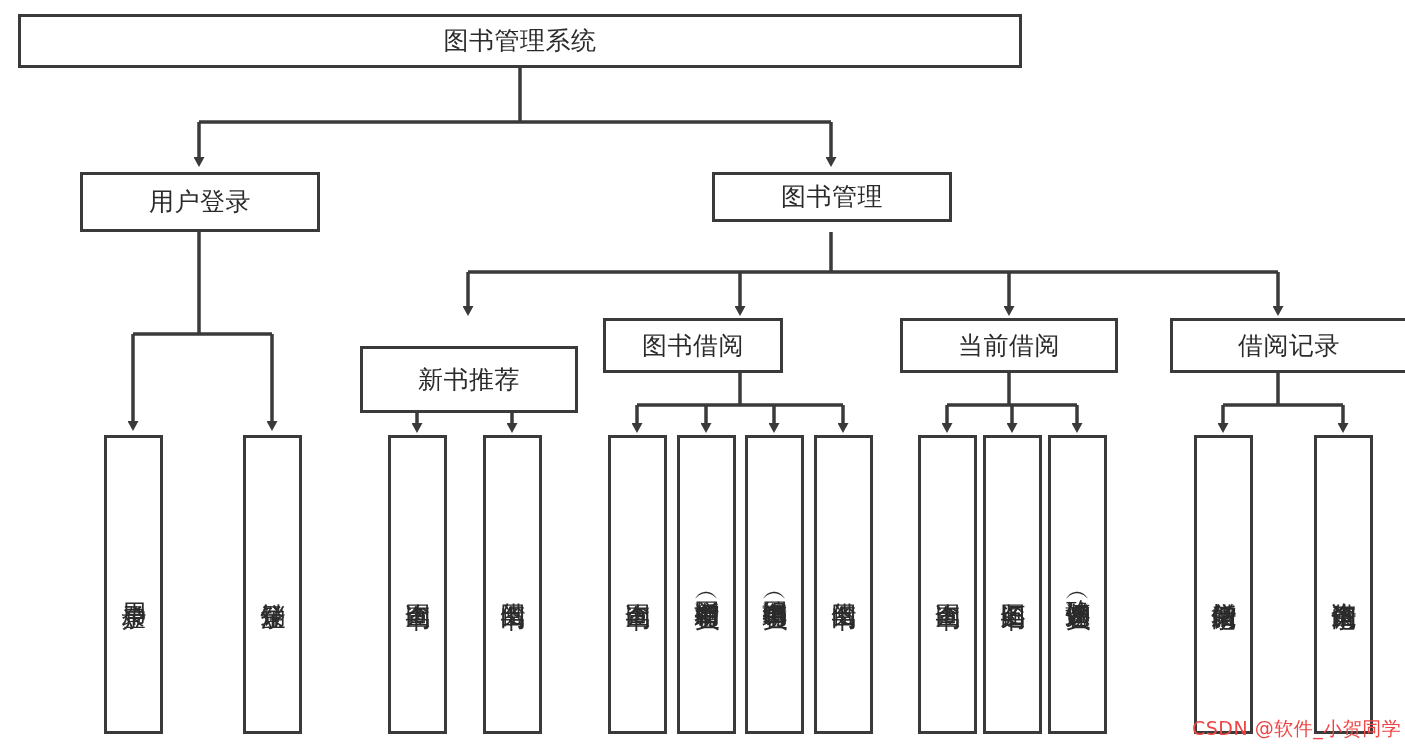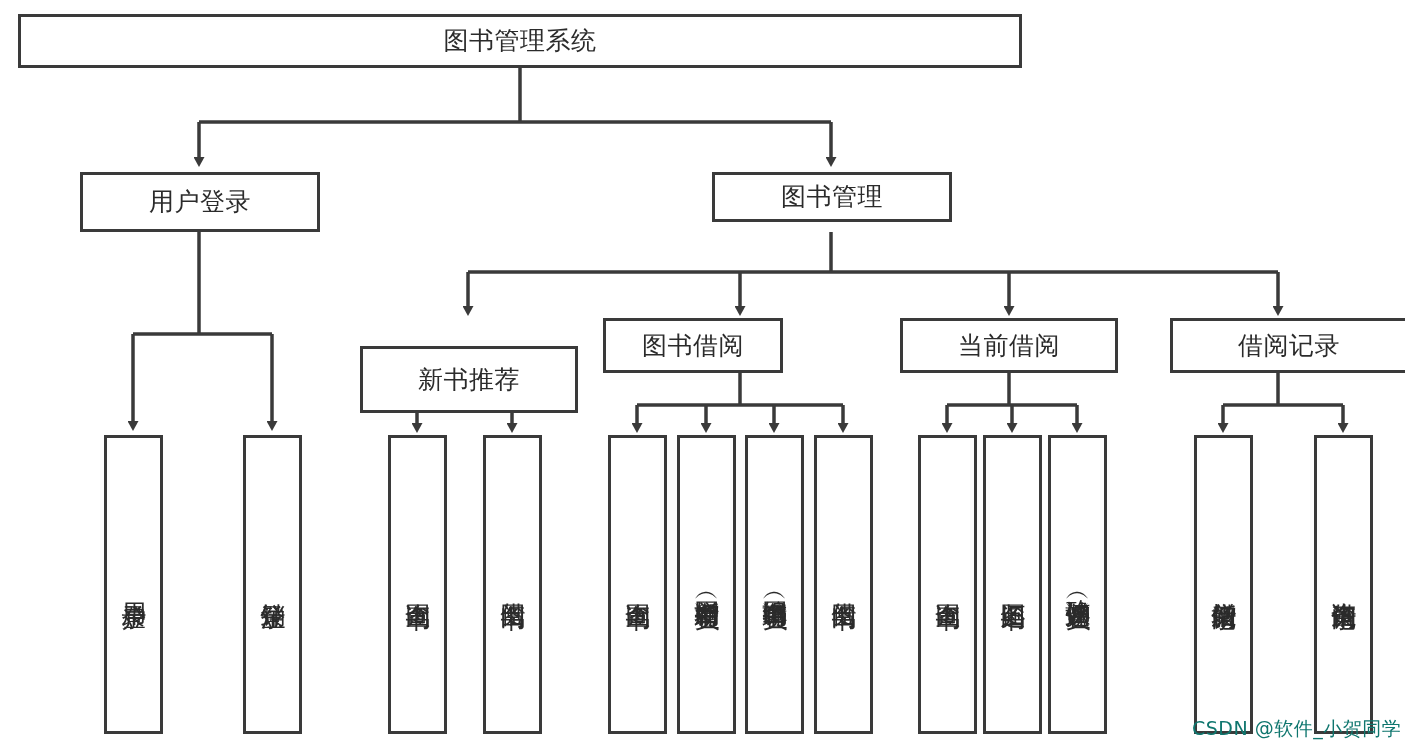--- a/index.html
+++ b/index.html
@@ -50,21 +50,21 @@
   #edges {
     position: absolute;
     left: 0;
     top: 0;
     width: 1405px;
     height: 747px;
     pointer-events: none;
   }
   .watermark {
     position: absolute;
-    color: #0f766e;
+    color: #ef4444;
     font-size: 19px;
     letter-spacing: 0.5px;
     white-space: nowrap;
   }
 </style>
 </head>
 <body>
 
 <div id="canvas">
 

